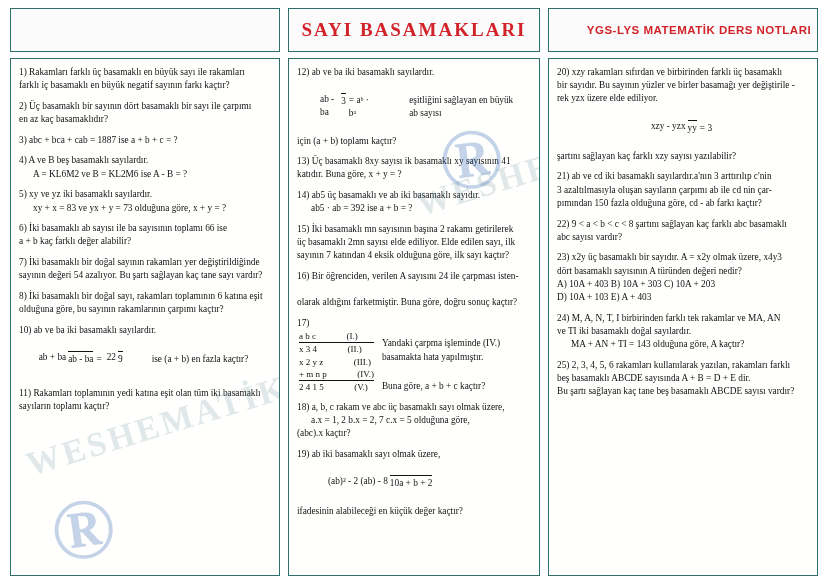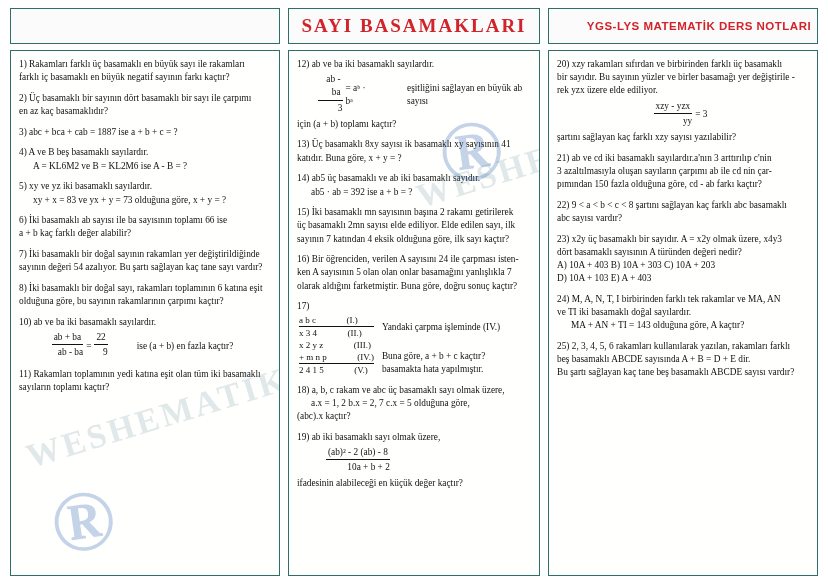--- a/index.html
+++ b/index.html
@@ -10,21 +10,21 @@
     font-family: "Liberation Serif", serif;
     overflow: hidden;
     position: relative;
   }
   .page {
     position: absolute; inset: 0;
     padding: 8px 10px 10px 10px;
     display: flex; flex-direction: column;
   }
   
-  .header { display: flex; gap: 8px; height: 36px; flex: 0 0 auto; }
+  .header { display: flex; gap: 8px; height: 44px; flex: 0 0 auto; }
   .hdr-box {
     border: 1px solid #2e6f6a;
     display: flex; align-items: center; justify-content: center;
     background: #fbfbfb;
   }
   .hdr-left { flex: 0 0 270px; }
   .hdr-mid  { flex: 1 1 auto; }
   .hdr-right{ flex: 0 0 270px; padding-left: 32px; }
   .title-main {
     color: #d2232a;
@@ -59,23 +59,23 @@
     line-height: 1.42;
     color: #111;
     margin-bottom: 7.5px;
     text-align: left;
   }
   .ind { margin-left: 14px; }
   .sp { display:inline-block; width: 26px; }
   .sp2 { display:inline-block; width: 44px; }
   
   .frac {
-    display: inline-flex; flex-direction: column;
-    vertical-align: middle; text-align: right;
-    margin: 0 3px;
+    display: inline-flex; 
+    vertical-align: middle; text-align: left;
+    margin: 12px 3px;
     position: relative; top: -1px;
   }
   .frac .den { border-top: 1px solid #111; padding-top: 1px; }
   .frac .num2 { padding: 0 2px; }
   .eqrow { display: flex; justify-content: center; align-items: center; margin: 3px 0 2px 0; }
   
   .addblock {
     display: inline-block;
     font-size: 9px; line-height: 1.35;
     margin-left: 2px;
@@ -234,21 +234,21 @@
       <div class="q">
         <span>15)</span>
         <span>İki basamaklı  mn  sayısının başına  2  rakamı getirilerek</span><br>
         <span>üç basamaklı  2mn  sayısı elde ediliyor. Elde edilen sayı, ilk</span><br>
         <span>sayının  7  katından  4  eksik olduğuna göre, ilk sayı kaçtır?</span>
       </div>
 
       <div class="q">
         <span>16)</span>
         <span>Bir öğrenciden, verilen  A  sayısını  24  ile çarpması isten-</span><br>
-        <span>ken  A  sayısının 5 olan olan onlar basamağını yanlışlıkla  7</span><br>
+        <br>
         <span>olarak aldığını farketmiştir. Buna göre, doğru sonuç kaçtır?</span>
       </div>
 
       <div class="q">
         <span>17)</span>
         <div class="addwrap">
           <div class="addblock">
             <div>
               <span>a b c</span>
               <span class="sp"></span>
@@ -270,22 +270,22 @@
               <span>(IV.)</span>
             </div>
             <div class="line">
               <span>2  4 1 5</span>
               <span class="sp"></span>
               <span>(V.)</span>
             </div>
           </div>
           <div class="right">
             <div>Yandaki çarpma işleminde  (IV.)</div>
+            <div>basamakta hata yapılmıştır.</div>
             <div style="margin-top:16px;">Buna göre,  a + b + c   kaçtır?</div>
-            <div>basamakta hata yapılmıştır.</div>
           </div>
         </div>
       </div>
 
       <div class="q">
         <span>18)</span>
         <span>a, b, c  rakam ve  abc  üç basamaklı sayı olmak üzere,</span><br>
         <span class="ind">a.x = 1, 2        b.x = 2, 7        c.x = 5      olduğuna göre,</span><br>
         <span>(abc).x  kaçtır?</span>
       </div>

